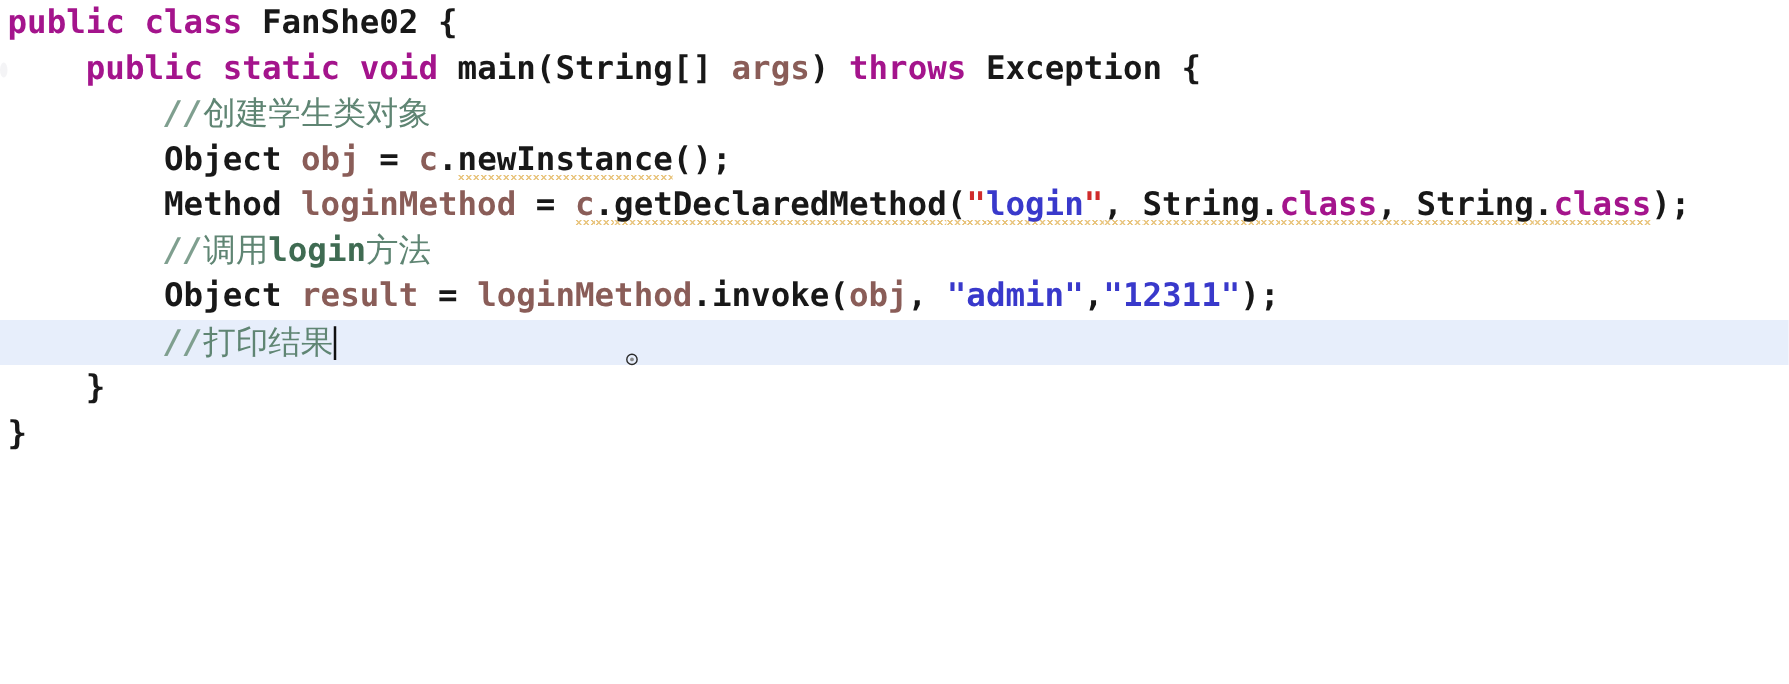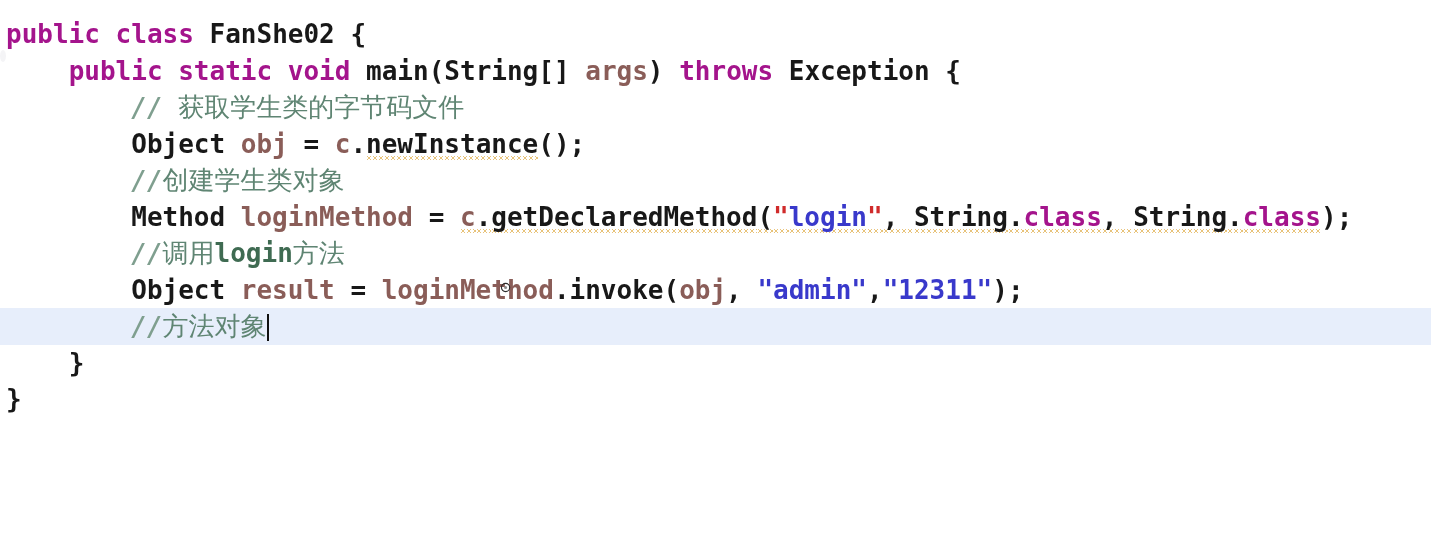--- a/index.html
+++ b/index.html
@@ -28,21 +28,21 @@
     width: 6px;
     height: 12px;
     border-radius: 50%;
     background: #f2f2f4;
     opacity: .85;
   }
 
   .code-area {
     position: absolute;
     left: 0;
-    top: 16px;
+    top: 0;
     width: 1431px;
   }
 
   .line {
     position: relative;
     height: 36.5px;
     line-height: 36.5px;
     font-size: 26px;
     white-space: pre;
     padding-left: 6px;
@@ -99,35 +99,34 @@
 <div id="editor">
 
   <div class="gutter-mark"></div>
 
   <div class="code-area">
 
     <div class="line"><span class="kw">public</span><span class="plain"> </span><span class="kw">class</span><span class="plain"> </span><span class="plain">FanShe02</span><span class="plain"> </span><span class="plain">{</span></div>
 
     <div class="line"><span class="plain">    </span><span class="kw">public</span><span class="plain"> </span><span class="kw">static</span><span class="plain"> </span><span class="kw">void</span><span class="plain"> </span><span class="plain">main</span><span class="plain">(</span><span class="plain">String</span><span class="plain">[]</span><span class="plain"> </span><span class="local">args</span><span class="plain">)</span><span class="plain"> </span><span class="kw">throws</span><span class="plain"> </span><span class="plain">Exception</span><span class="plain"> </span><span class="plain">{</span></div>
 
-    <div class="line"><span class="plain">        </span><span class="cmt">// </span><span class="cmt-cn">获取学生类的字节码文件</span></div>
 
 
+    <div class="line"><span class="plain">        </span><span class="cmt">//</span><span class="cmt-cn">创建学生类对象</span></div>
+
     <div class="line"><span class="plain">        </span><span class="plain">Object</span><span class="plain"> </span><span class="local">obj</span><span class="plain"> </span><span class="plain">=</span><span class="plain"> </span><span class="local">c</span><span class="plain">.</span><span class="plain squig">newInstance</span><span class="plain">();</span></div>
-
-    <div class="line"><span class="plain">        </span><span class="cmt">//</span><span class="cmt-cn">创建学生类对象</span></div>
 
 
     <div class="line"><span class="plain">        </span><span class="plain">Method</span><span class="plain"> </span><span class="local">loginMethod</span><span class="plain"> </span><span class="plain">=</span><span class="plain"> </span><span class="local squig">c</span><span class="plain squig">.</span><span class="plain squig">getDeclaredMethod</span><span class="plain squig">(</span><span class="strq squig">"</span><span class="str squig">login</span><span class="strq squig">"</span><span class="plain squig">, </span><span class="plain squig">String</span><span class="plain squig">.</span><span class="kw squig">class</span><span class="plain squig">, </span><span class="plain squig">String</span><span class="plain squig">.</span><span class="kw squig">class</span><span class="plain">);</span></div>
 
     <div class="line"><span class="plain">        </span><span class="cmt">//</span><span class="cmt-cn">调用</span><span class="cmt-en">login</span><span class="cmt-cn">方法</span></div>
 
     <div class="line"><span class="plain">        </span><span class="plain">Object</span><span class="plain"> </span><span class="local">result</span><span class="plain"> </span><span class="plain">=</span><span class="plain"> </span><span class="local">loginMethod</span><span class="plain">.</span><span class="plain">invoke</span><span class="plain">(</span><span class="local">obj</span><span class="plain">, </span><span class="str">"</span><span class="str">admin</span><span class="str">"</span><span class="plain">,</span><span class="str">"</span><span class="str">12311</span><span class="str">"</span><span class="plain">);</span></div>
 
-    <div class="line current"><span class="plain">        </span><span class="cmt">//</span><span class="cmt-cn">方法对象</span><span class="caret"></span></div>
+    <div class="line current"><span class="plain">        </span><span class="cmt">//</span><span class="cmt-cn">打印结果</span><span class="caret"></span></div>
 
 
     <div class="line"><span class="plain">    </span><span class="plain">}</span></div>
 
     <div class="line"><span class="plain">}</span></div>
 
   </div>
 
   <svg class="mouse-cursor" viewBox="0 0 16 16" xmlns="http://www.w3.org/2000/svg">
     <circle cx="7" cy="8" r="4.4" fill="none" stroke="#2b2b2b" stroke-width="1.2"></circle>

